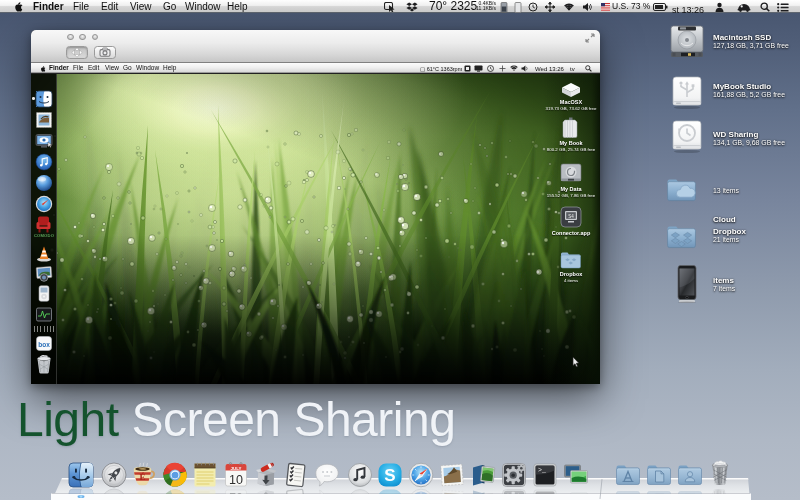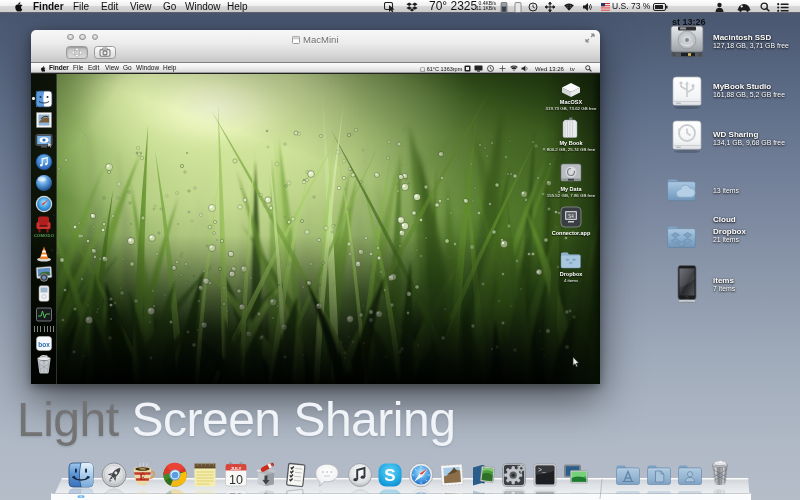--- a/index.html
+++ b/index.html
@@ -65,21 +65,21 @@
   .rlabel { position:absolute; color:#fff; text-align:center; width:60px;
             text-shadow:0 1px 1px rgba(0,0,0,0.9); }
 
   
   #caption {
     position:absolute; left:17px; top:392px; height:60px;
     font-size:48px; letter-spacing:-0.5px; white-space:nowrap;
     color:#f0f3f7;
     text-shadow:0 1px 2px rgba(130,140,155,0.55);
   }
-  #caption .w1 { color:#737373;margin-top:36px; }
+  #caption .w1 { color:#14532d;margin-top:36px; }
   #caption .w3 { font-weight:normal; }
 
   
   #dock { position:absolute; left:0; top:450px; width:800px; height:50px; }
   .dki { position:absolute; top:12px; width:26px; height:26px; }
 </style>
 </head>
 <body>
 
 <div id="menubar">
@@ -150,21 +150,21 @@
       </g>
       <rect width="4" height="3.3" fill="#336"></rect>
     </svg>
     <span class="mi" style="left:612px;top:1px;font-size:8.5px;">U.S.</span>
     <span class="mi" style="left:631px;top:1px;font-size:8.5px;">73 %</span>
     <svg class="mi" style="left:653px;top:3px" width="15" height="8" viewBox="0 0 15 8">
       <rect x="0.5" y="0.5" width="12" height="7" rx="1.5" fill="none" stroke="#222" stroke-width="1"></rect>
       <rect x="13" y="2.5" width="1.5" height="3" rx="0.6" fill="#222"></rect>
       <rect x="2" y="2" width="8" height="4" fill="#222"></rect>
     </svg>
-    <span class="mi" style="left:672px;top:17px;font-size:9px;font-weight:bold;">st 13:26</span>
+    <span class="mi" style="left:672px;top:5px;font-size:9px;">st 13:26</span>
     <svg class="mi" style="left:714px;top:2px" width="11" height="10" viewBox="0 0 11 10">
       <circle cx="5.5" cy="3" r="2.2" fill="#1d1d1f"></circle>
       <path d="M1.5 10c0-2.8 1.8-4.3 4-4.3s4 1.5 4 4.3Z" fill="#1d1d1f"></path>
     </svg>
     <svg class="mi" style="left:737px;top:3px" width="14" height="9" viewBox="0 0 14 9">
       <path d="M1 7a6 6 0 0 1 12 0Z" fill="#1d1d1f"></path>
       <rect x="0.5" y="6" width="13" height="1.4" rx="0.7" fill="#1d1d1f"></rect>
       <circle cx="3.5" cy="7.6" r="1.3" fill="#1d1d1f"></circle>
       <circle cx="10.5" cy="7.6" r="1.3" fill="#1d1d1f"></circle>
       <circle cx="4.7" cy="3.4" r="1.1" fill="#f0f0f0"></circle>
@@ -306,24 +306,20 @@
 <div class="dlabel dl1" style="top:227px;">Dropbox</div>
 <div class="dlabel dl2" style="top:236px;">21 items</div>
 <div class="dlabel dl1" style="top:276px;">items</div>
 <div class="dlabel dl2" style="top:285px;">7 items</div>
 
 <div id="win">
   <div id="chrome"></div>
   <div class="tl" style="left:36px; top:3.5px;"></div>
   <div class="tl" style="left:48px; top:3.5px;"></div>
   <div class="tl" style="left:60.5px; top:3.5px;"></div>
-  <div id="wtitle"><svg width="8" height="8" viewBox="0 0 8 8" style="vertical-align:-1px">
-        <rect x="0.5" y="0.5" width="7" height="7" rx="1" fill="#fdfdfd" stroke="#999"></rect>
-        <rect x="0.5" y="0.5" width="7" height="2.2" rx="1" fill="#ddd" stroke="#999" stroke-width=".5"></rect>
-      </svg> MacMini</div>
   <svg class="abs" style="right:5px;top:3px" width="10" height="10" viewBox="0 0 10 10">
       <g stroke="#8a8a8a" stroke-width="1.2" fill="none">
         <path d="M6 4 9 1M9 1v3M9 1H6"></path>
         <path d="M4 6 1 9M1 9V6M1 9h3"></path>
       </g>
     </svg>
   <div class="tbbtn" id="tbb1">
     <svg width="20" height="11" viewBox="0 0 20 11" style="position:absolute;left:0;top:0">
         <g fill="#ffffff" stroke="#888" stroke-width="0.4">
           <path d="M10 0.8 12.4 3.4H7.6z"></path>

